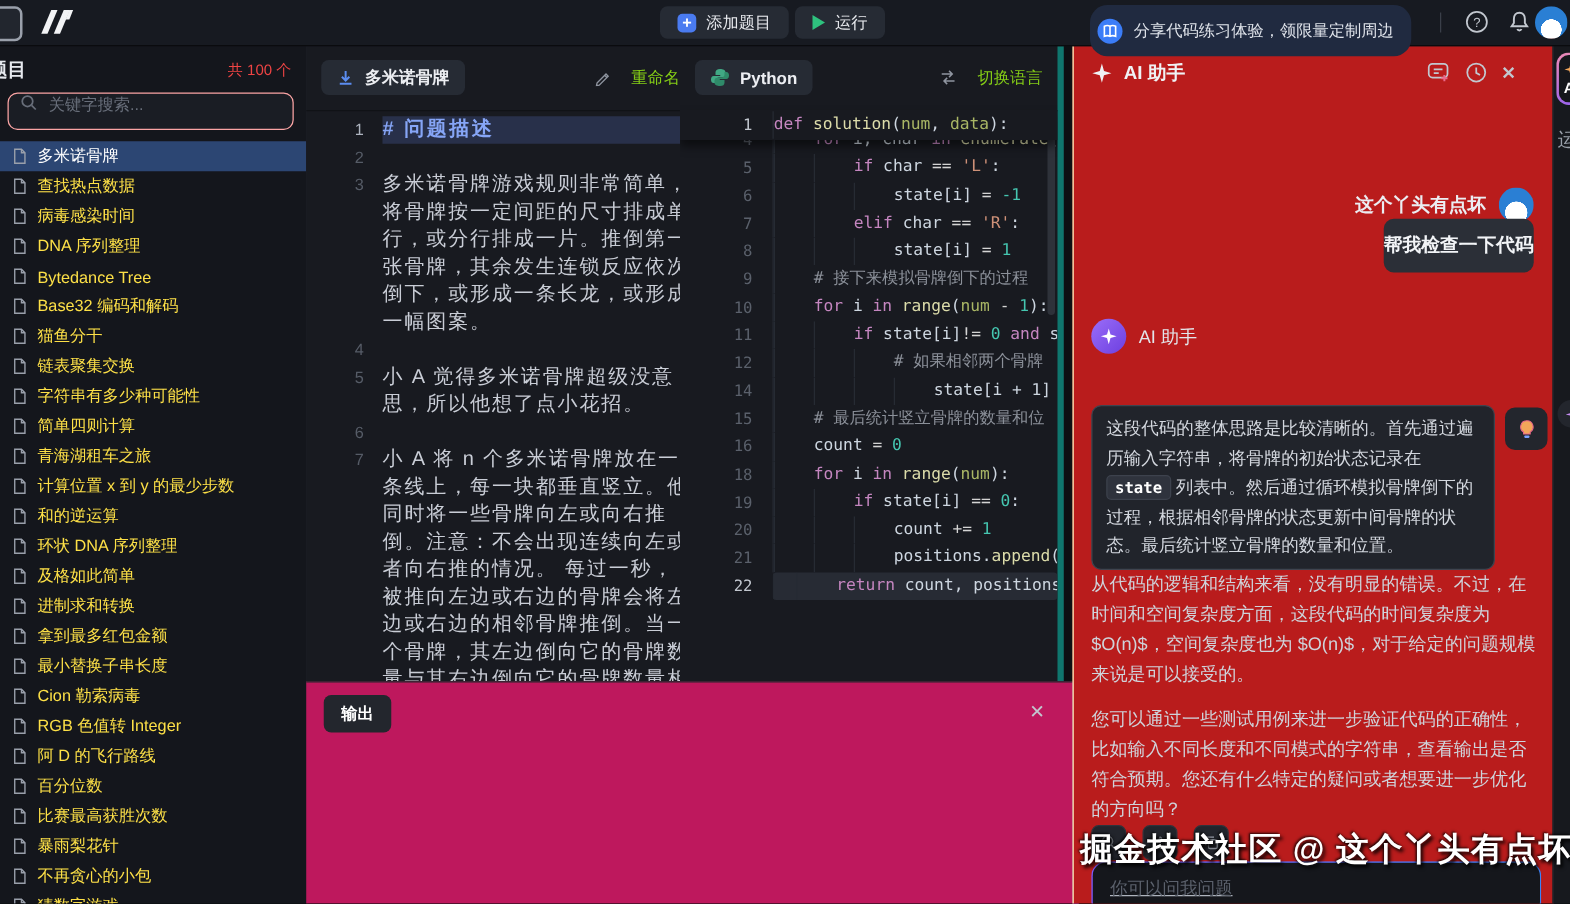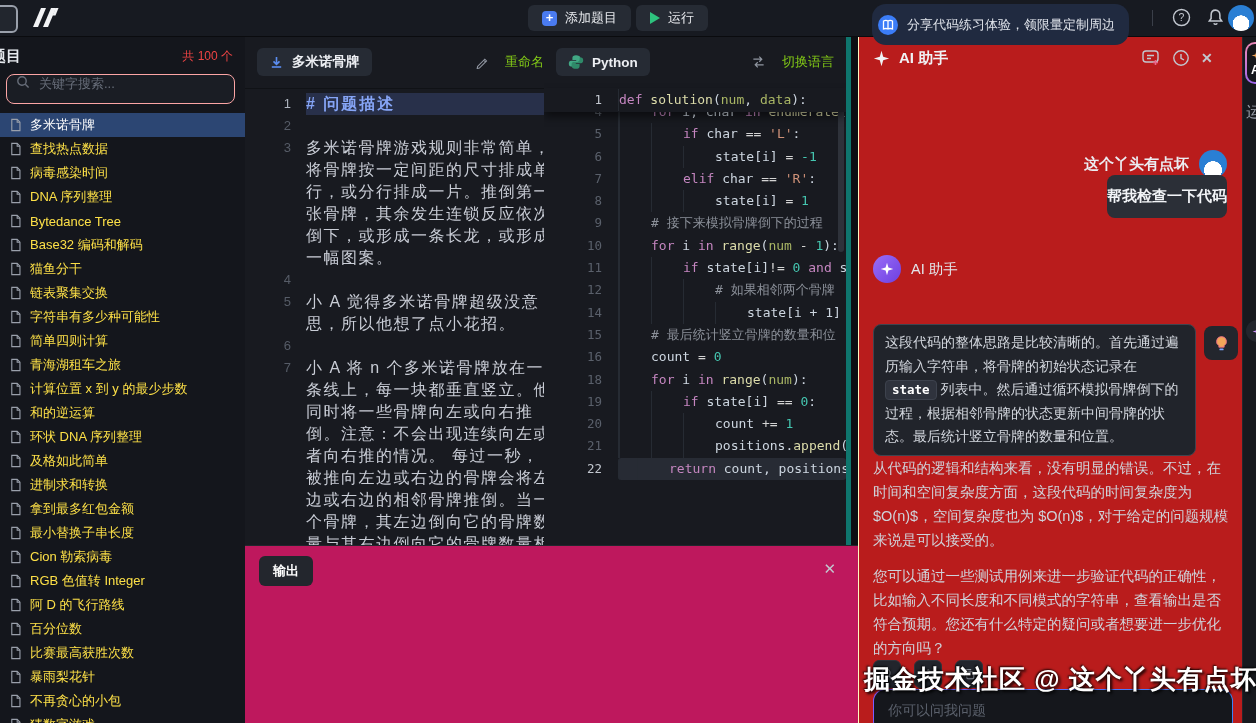--- a/index.html
+++ b/index.html
@@ -85,21 +85,21 @@
   .a-box{position:absolute;top:244px;left:0;width:299px;background:#21242b;border:1px solid #3f444f;border-radius:8px;padding:6px 11px;font-size:14px;line-height:23.5px;color:#d3d7de;}
   .code-chip{display:inline-block;background:#2f333d;border:1px solid #3d424d;border-radius:4px;padding:0 6px;font-family:"DejaVu Sans Mono",monospace;font-size:12.5px;font-weight:bold;color:#fff;line-height:18px;}
   .bulb-btn{position:absolute;top:246px;left:331px;width:34px;height:34px;background:#23262d;border-radius:8px;display:flex;align-items:center;justify-content:center;cursor:pointer;}
   .a-para{position:absolute;left:0;width:360px;font-size:14.5px;line-height:24px;color:#cfd3da;}
   .p2{top:376px;} .p3{top:484px;}
   .act-row{position:absolute;top:580px;left:0;display:flex;gap:13px;}
   .act-btn{width:26px;height:26px;background:#22252c;border:1px solid #2f333b;border-radius:6px;display:flex;align-items:center;justify-content:center;cursor:pointer;}
   .ai-input{position:absolute;top:609px;left:0;width:360px;height:44px;border-radius:12px;border:1px solid transparent;
      background:linear-gradient(#15171c,#15171c) padding-box,linear-gradient(90deg,#7c5cff,#3b82f6) border-box;
      box-sizing:border-box;padding:11px 12px 0;}
-  .ai-input input{width:100%;background:transparent;border:none;outline:none;color:#aeb4bd;font-size:14px;font-family:"Liberation Sans",sans-serif;}
+  .ai-input input{width:100%;background:transparent;border:none;outline:none;color:#aeb4bd;font-size:14px;font-family:"Liberation Sans",sans-serif;text-decoration:underline;}
   .ai-input input::placeholder{color:#5b616c;}
 
   
   .rail{position:absolute;left:1242px;top:36px;width:14px;bottom:0;background:#17191e;border-left:1px solid #23262d;z-index:10;}
   .rail-ai{position:absolute;left:1245px;top:42px;width:34px;height:42px;border-radius:10px;border:2px solid transparent;z-index:11;
      background:linear-gradient(#15171c,#15171c) padding-box,linear-gradient(160deg,#f08bb4,#8b5cf6) border-box;
      display:flex;flex-direction:column;align-items:flex-start;justify-content:center;gap:2px;padding-left:4px;box-sizing:border-box;}
   .rail-ai-label{color:#fff;font-weight:bold;font-size:12px;}
   .rail-txt{position:absolute;left:1246px;top:103px;color:#9aa0aa;font-size:15px;z-index:11;}
   .rail-dot{position:absolute;left:1246px;top:320px;width:22px;height:22px;border-radius:50%;background:#23262d;z-index:11;display:flex;align-items:center;justify-content:center;}

